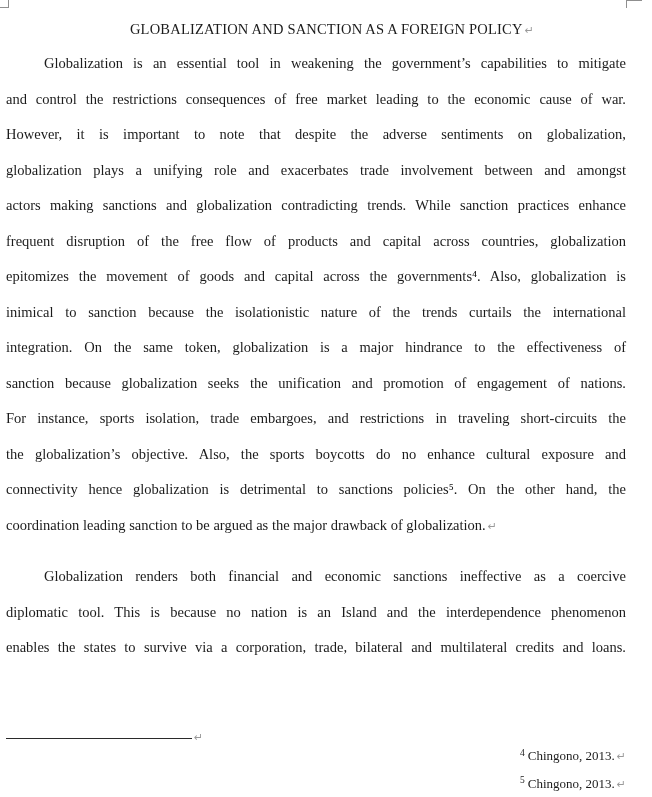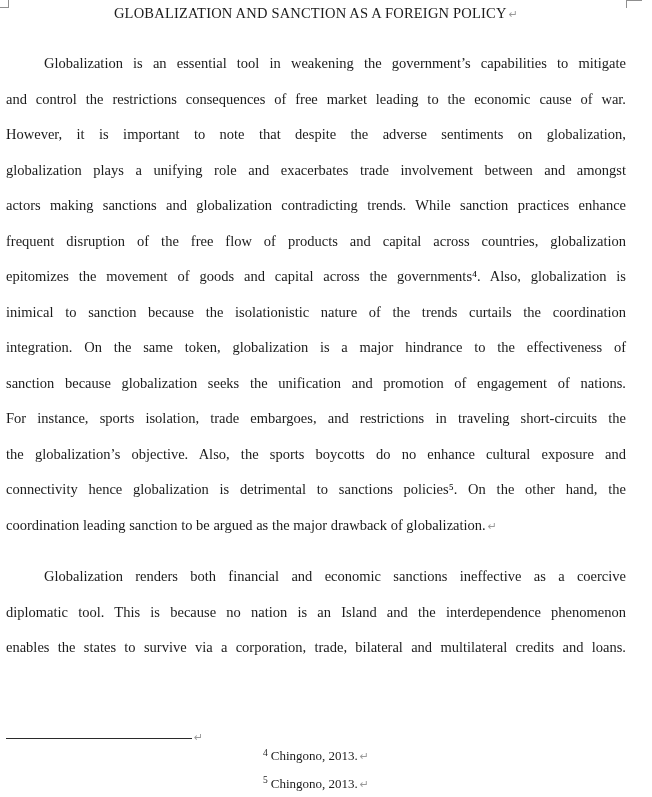--- a/index.html
+++ b/index.html
@@ -30,21 +30,21 @@
     left: 626px; top: 0;
     width: 15px; height: 7px;
     border-left: 1px solid #8f8f8f;
     border-top: 1px solid #8f8f8f;
   }
 
   .doc-title {
     position: absolute;
     top: 3px; left: 6px;
     width: 620px;
-    margin: 0;
+    margin: 16px;
     font-size: 14.5px;
     font-weight: normal;
     line-height: 20px;
     text-align: center;
     letter-spacing: 0.2px;
     white-space: nowrap;
   }
 
   .body-text {
     position: absolute;
@@ -86,21 +86,21 @@
   }
   .fn-sep-line {
     display: inline-block;
     width: 186px;
     height: 0;
     border-top: 1.2px solid #2a2a2a;
     vertical-align: middle;
   }
   .footnote {
     line-height: 25.5px;
-    text-align: center;
+    text-align: right;
   }
   .fn-marker {
     font-size: 9.5px;
     position: relative;
     top: -4.5px;
     padding-right: 3px;
   }
 </style>
 </head>
 <body>
@@ -114,21 +114,21 @@
 
   <div class="body-text">
     <div class="paragraph">
       <div class="line indent">Globalization is an essential tool in weakening the government’s capabilities to mitigate</div>
       <div class="line">and control the restrictions consequences of free market leading to the economic cause of war.</div>
       <div class="line">However, it is important to note that despite the adverse sentiments on globalization,</div>
       <div class="line">globalization plays a unifying role and exacerbates trade involvement between and amongst</div>
       <div class="line">actors making sanctions and globalization contradicting trends. While sanction practices enhance</div>
       <div class="line">frequent disruption of the free flow of products and capital across countries, globalization</div>
       <div class="line">epitomizes the movement of goods and capital across the governments⁴. Also, globalization is</div>
-      <div class="line">inimical to sanction because the isolationistic nature of the trends curtails the coordination</div>
+      <div class="line">inimical to sanction because the isolationistic nature of the trends curtails the international</div>
       <div class="line">integration. On the same token, globalization is a major hindrance to the effectiveness of</div>
       <div class="line">sanction because globalization seeks the unification and promotion of engagement of nations.</div>
       <div class="line">For instance, sports isolation, trade embargoes, and restrictions in traveling short-circuits the</div>
       <div class="line">the globalization’s objective. Also, the sports boycotts do no enhance cultural exposure and</div>
       <div class="line">connectivity hence globalization is detrimental to sanctions policies⁵. On the other hand, the</div>
       <div class="line lastline"><span>coordination leading sanction to be argued as the major drawback of globalization.</span><span class="pmark">↵</span></div>
     </div>
 
     <div class="paragraph para-2">
       <div class="line indent">Globalization renders both financial and economic sanctions ineffective as a coercive</div>

